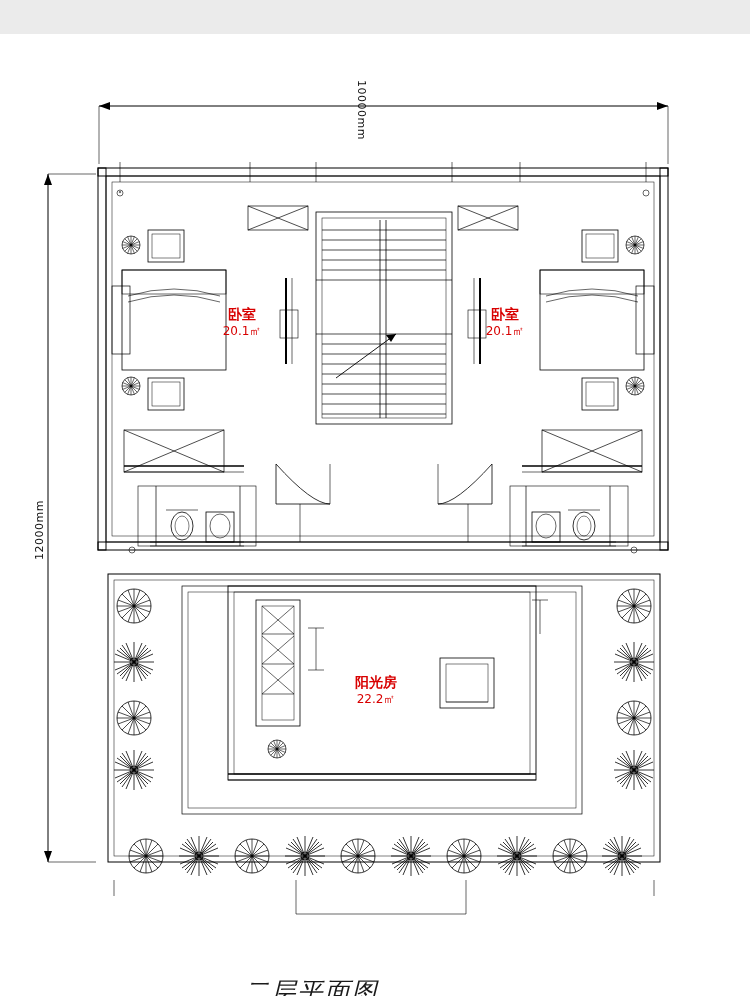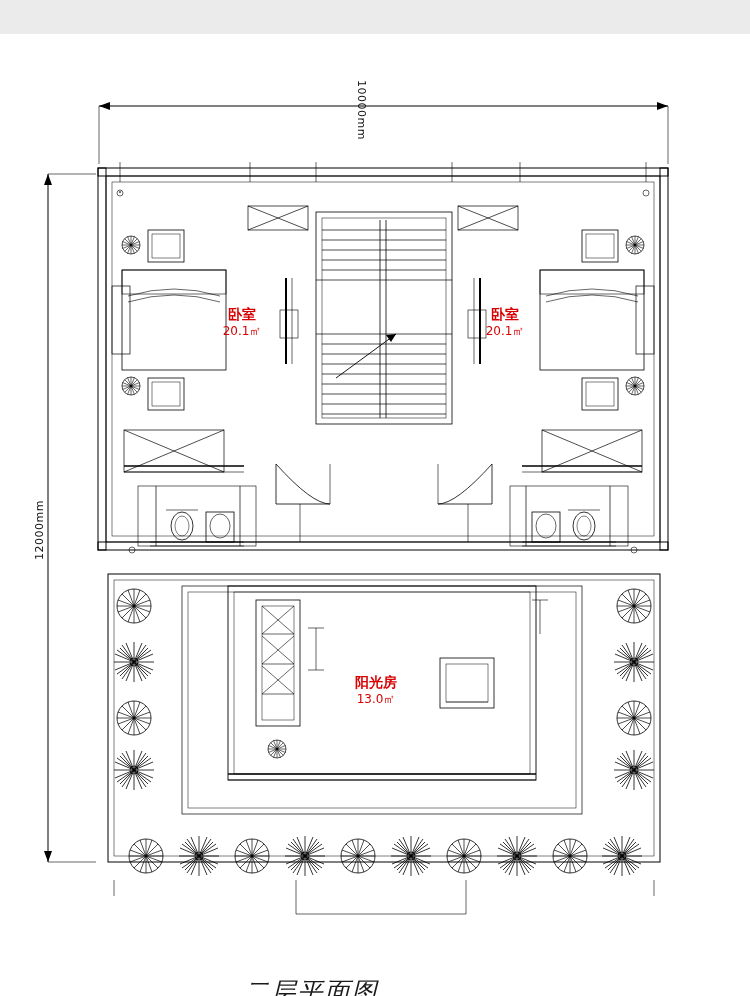--- a/index.html
+++ b/index.html
@@ -401,17 +401,17 @@
   <div class="room-label" id="label-bed-left">
     <span class="name">卧室</span>
     <span class="area">20.1㎡</span>
   </div>
   <div class="room-label" id="label-bed-right">
     <span class="name">卧室</span>
     <span class="area">20.1㎡</span>
   </div>
   <div class="room-label" id="label-sun">
     <span class="name">阳光房</span>
-    <span class="area">13.0㎡</span>
+    <span class="area">22.2㎡</span>
   </div>
 
   <div class="caption">二层平面图</div>
 </div>
 
 </body></html>

